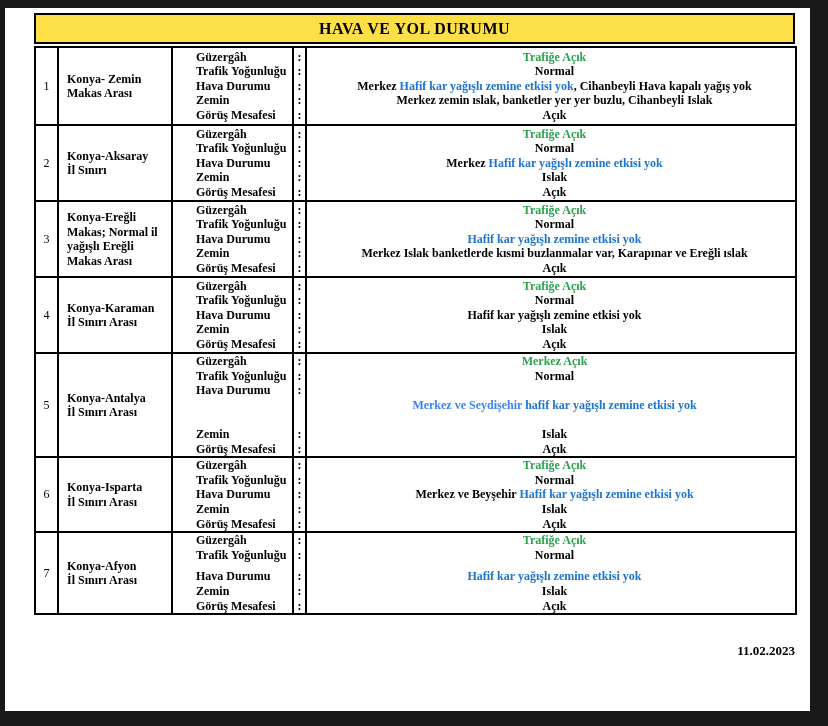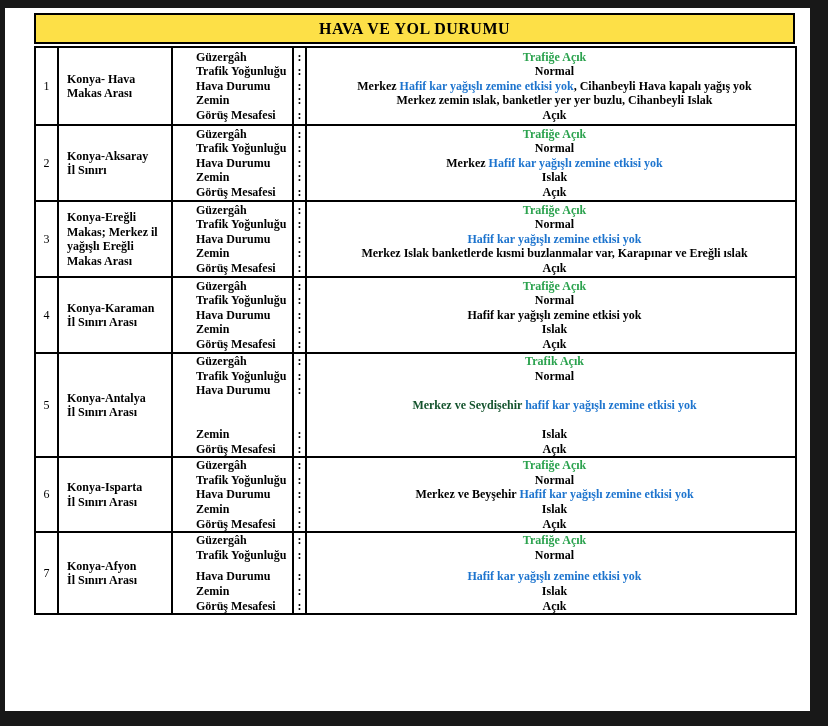--- a/index.html
+++ b/index.html
@@ -54,21 +54,21 @@
         <col style="width:23px">
           <col style="width:114px">
           <col style="width:121px">
           <col style="width:13px">
           <col style="width:490px">
       </colgroup>
       <tbody id="rows">
           <tr style="height: 78px;">
             <td class="c-num">1</td>
             <td class="c-loc">
-              <div class="loc-line">Konya- Hava</div>
+              <div class="loc-line">Konya- Zemin</div>
               <div class="loc-line">Makas Arası</div>
             </td>
             <td class="c-lab">
               <div class="line">Güzergâh</div>
               <div class="line">Trafik Yoğunluğu</div>
               <div class="line">Hava Durumu</div>
               <div class="line">Zemin</div>
               <div class="line">Görüş Mesafesi</div>
             </td>
             <td class="c-col">
@@ -111,21 +111,21 @@
               <div class="line"><span class="seg" style="color: rgb(0, 0, 0);">Normal</span></div>
               <div class="line"><span class="seg" style="color: rgb(0, 0, 0);">Merkez </span><span class="seg" style="color: rgb(29, 116, 206);">Hafif kar yağışlı zemine etkisi yok</span></div>
               <div class="line"><span class="seg" style="color: rgb(0, 0, 0);">Islak</span></div>
               <div class="line"><span class="seg" style="color: rgb(0, 0, 0);">Açık</span></div>
             </td>
           </tr>
           <tr style="height: 76px;">
             <td class="c-num">3</td>
             <td class="c-loc">
               <div class="loc-line">Konya-Ereğli</div>
-              <div class="loc-line">Makas; Merkez il</div>
+              <div class="loc-line">Makas; Normal il</div>
               <div class="loc-line">yağışlı Ereğli</div>
               <div class="loc-line">Makas Arası</div>
             </td>
             <td class="c-lab">
               <div class="line">Güzergâh</div>
               <div class="line">Trafik Yoğunluğu</div>
               <div class="line">Hava Durumu</div>
               <div class="line">Zemin</div>
               <div class="line">Görüş Mesafesi</div>
             </td>
@@ -190,24 +190,24 @@
             <td class="c-col">
               <div class="line">:</div>
               <div class="line">:</div>
               <div class="line">:</div>
               <div class="line"></div>
               <div class="line"></div>
               <div class="line">:</div>
               <div class="line">:</div>
             </td>
             <td class="c-val">
-              <div class="line"><span class="seg" style="color: rgb(43, 162, 78);">Trafik Açık</span></div>
-              <div class="line"><span class="seg" style="color: rgb(0, 0, 0);">Normal</span></div>
-              <div class="line"></div>
-              <div class="line"><span class="seg" style="color: #14532d;">Merkez ve Seydişehir </span><span class="seg" style="color: rgb(29, 116, 206);">hafif kar yağışlı zemine etkisi yok</span></div>
+              <div class="line"><span class="seg" style="color: rgb(43, 162, 78);">Merkez Açık</span></div>
+              <div class="line"><span class="seg" style="color: rgb(0, 0, 0);">Normal</span></div>
+              <div class="line"></div>
+              <div class="line"><span class="seg" style="color: #3b82f6;">Merkez ve Seydişehir </span><span class="seg" style="color: rgb(29, 116, 206);">hafif kar yağışlı zemine etkisi yok</span></div>
               <div class="line"></div>
               <div class="line"><span class="seg" style="color: rgb(0, 0, 0);">Islak</span></div>
               <div class="line"><span class="seg" style="color: rgb(0, 0, 0);">Açık</span></div>
             </td>
           </tr>
           <tr style="height: 75px;">
             <td class="c-num">6</td>
             <td class="c-loc">
               <div class="loc-line">Konya-Isparta</div>
               <div class="loc-line">İl Sınırı Arası</div>
@@ -260,14 +260,15 @@
               <div class="line"><span class="seg" style="color: rgb(43, 162, 78);">Trafiğe Açık</span></div>
               <div class="line"><span class="seg" style="color: rgb(0, 0, 0);">Normal</span></div>
               <div class="line" style="height: 7px;"></div>
               <div class="line"><span class="seg" style="color: rgb(29, 116, 206);">Hafif kar yağışlı zemine etkisi yok</span></div>
               <div class="line"><span class="seg" style="color: rgb(0, 0, 0);">Islak</span></div>
               <div class="line"><span class="seg" style="color: rgb(0, 0, 0);">Açık</span></div>
             </td>
           </tr>
         </tbody>
     </table>
+    <div class="date">11.02.2023</div>
   </div>
 </div>
 
 </body></html>

